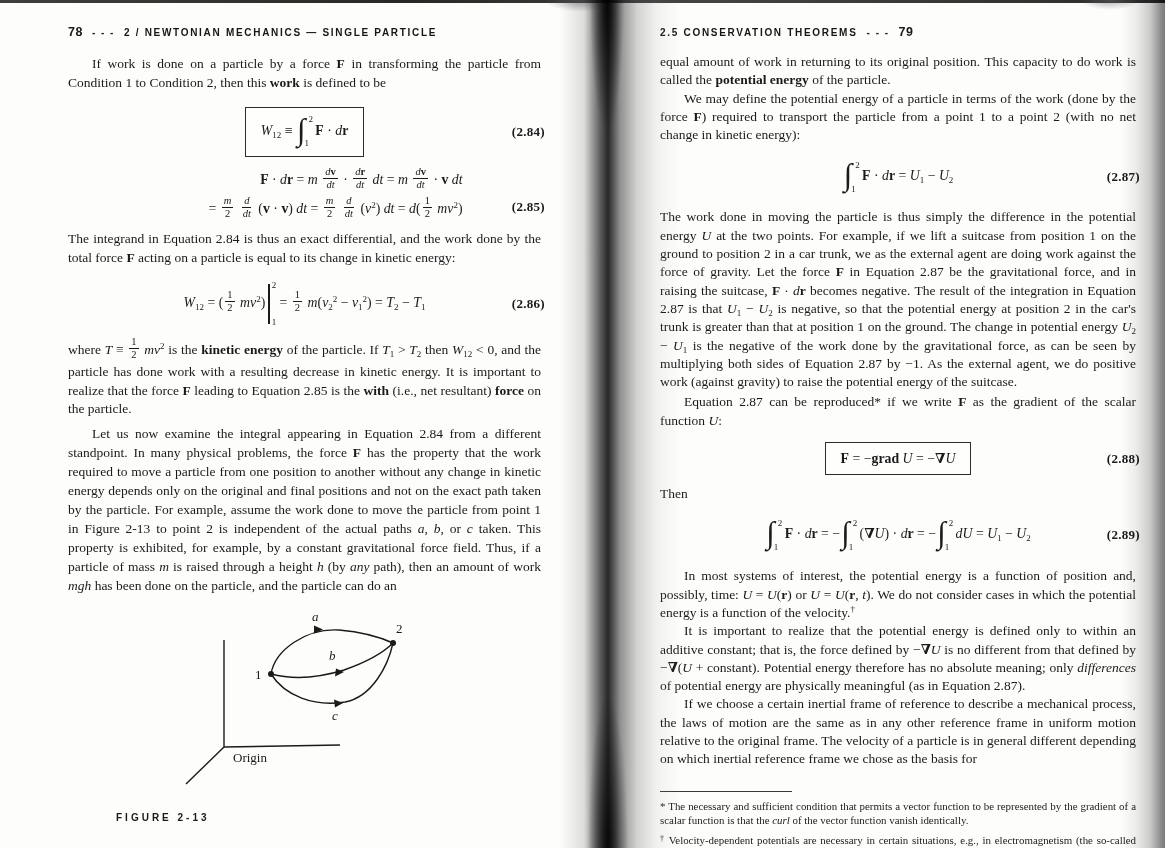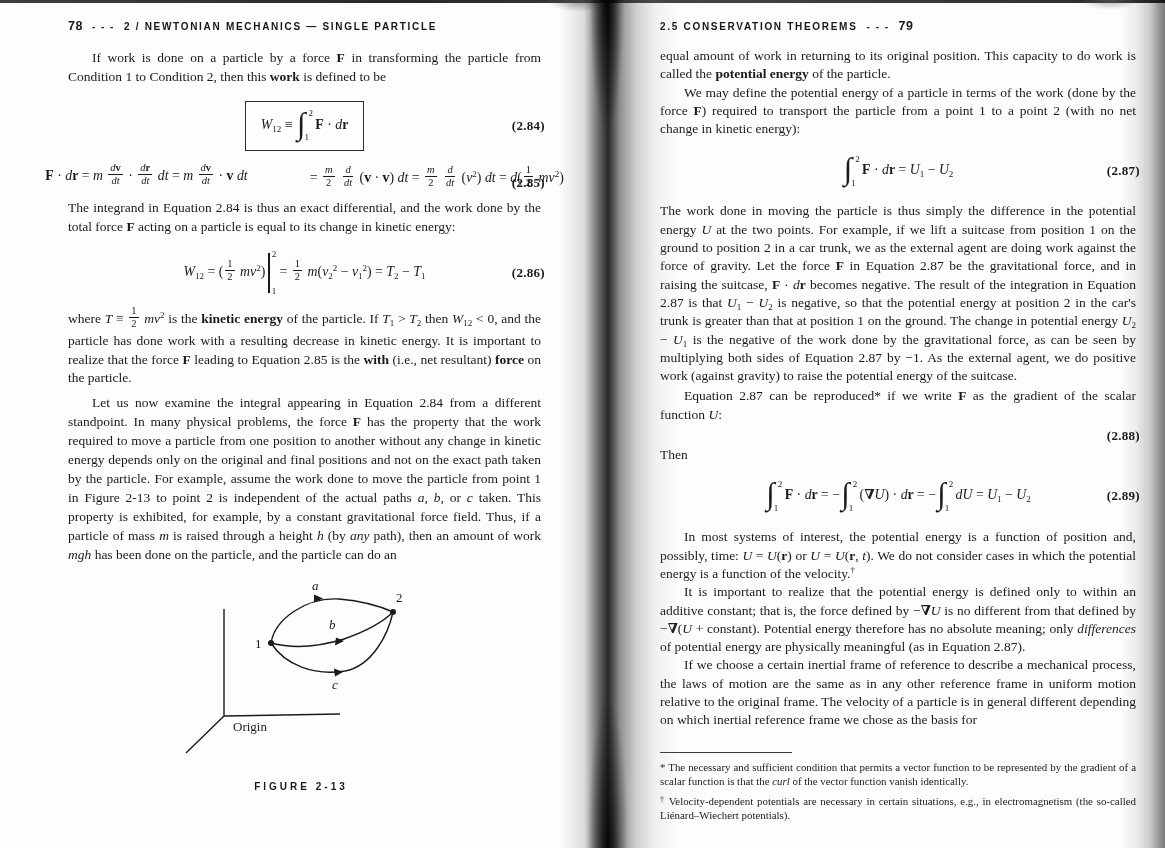--- a/index.html
+++ b/index.html
@@ -27,21 +27,21 @@
       rgba(130,130,130,.10) 80%,
       rgba(255,255,255,0) 100%)}
   .gutter::before{content:"";position:absolute;left:30px;top:0;width:34px;height:130px;
     background:radial-gradient(ellipse at 50% 0%,rgba(0,0,0,.85),rgba(0,0,0,0) 72%)}
   .gutter::after{content:"";position:absolute;left:28px;bottom:0;width:40px;height:150px;
     background:radial-gradient(ellipse at 50% 100%,rgba(0,0,0,.8),rgba(0,0,0,0) 72%)}
   .right-edge{position:absolute;top:0;right:0;width:44px;height:848px;
     background:linear-gradient(90deg,rgba(0,0,0,0) 0%,rgba(0,0,0,.07) 35%,rgba(0,0,0,.2) 66%,rgba(0,0,0,.42) 88%,rgba(0,0,0,.52) 100%)}
 
   
-  .page-col{position:absolute;top:10px}
+  .page-col{position:absolute;top:16px}
   .col-left{left:68px;width:473px}
   .col-right{left:660px;width:476px}
 
   
   .run-head{display:flex;align-items:baseline;gap:9px;
     font-family:"Liberation Sans","DejaVu Sans",sans-serif;margin-top:9px}
   .run-head.right{}
   .folio{font-weight:bold;font-size:12.5px;letter-spacing:.5px}
   .head-dashes{font-size:10px;letter-spacing:1.5px;font-weight:bold;color:#222}
   .head-title{font-size:10px;font-weight:bold;letter-spacing:1.7px;color:#161616}
@@ -56,21 +56,21 @@
   sub{vertical-align:-3px}
   sup{vertical-align:5px}
 
   
   .eqrow{position:relative;display:flex;justify-content:center;align-items:center}
   .eqno{position:absolute;right:-4px;top:50%;transform:translateY(-50%);
     font-weight:bold;font-size:13px;letter-spacing:.3px}
   .eqline{font-size:13.8px;white-space:nowrap}
   .eqbox{border:1.4px solid #2b2b2b;padding:7px 15px;background:rgba(255,255,255,.4);
     display:inline-flex;align-items:center}
-  .eqcol{display:flex;flex-direction:row;align-items:center}
+  .eqcol{display:flex;flex-direction:column;align-items:flex-end}
   .eqcol .l2{margin-left:62px;margin-top:4px}
 
   
   .intg{display:inline-flex;align-items:center;margin:0 1px;vertical-align:middle}
   .isign{font-size:31px;line-height:34px;font-weight:400;transform:translateY(-2px)}
   .ilims{display:inline-flex;flex-direction:column;justify-content:space-between;
     height:33px;font-size:9px;line-height:9px;margin-left:1px}
   .ilims .iu{transform:translateX(2px)}
   .ilims .il{transform:translateX(-2px)}
   .ev{display:inline-flex;align-items:center;vertical-align:middle;margin-left:3px}
@@ -79,21 +79,21 @@
     height:46px;font-size:9px;line-height:9px;margin-left:2px}
   .frac{display:inline-flex;flex-direction:column;align-items:center;
     vertical-align:middle;margin:0 2px;transform:translateY(-2px)}
   .frac .fn{font-size:10.5px;line-height:12px;border-bottom:1px solid #1a1a1a;padding:0 2px;text-align:center}
   .frac .fd{font-size:10.5px;line-height:12px;padding:0 2px;text-align:center}
 
   
   .fig-wrap{margin:14px 0 0 78px;width:340px}
   .fig-svg{display:block}
   .figcap{font-family:"Liberation Sans","DejaVu Sans",sans-serif;font-weight:bold;
-    font-size:10px;letter-spacing:3px;text-align:center;margin:10px 0 0 -30px}
+    font-size:10px;letter-spacing:3px;text-align:left;margin:10px 0 0 -30px}
 
   
   .fn-rule{width:132px;border-top:1.3px solid #3a3a3a;margin:22px 0 7px 0}
   .footnote{margin:0 0 5px 0;text-align:justify;font-size:10.9px;line-height:14.6px}
   .footnote sup{vertical-align:3px;font-size:8px}
 
   
   .mt-p1{margin-top:16px}
   .mt-eq284{margin:13px 0 10px 0;min-height:52px}
   .mt-p2{margin-top:8px}
@@ -245,20 +245,23 @@
             <span class="il">1</span>
           </span>
         </span> <b>F</b> · <i>d</i><b>r</b> = <i>U</i><sub>1</sub> − <i>U</i><sub>2</sub></span>
     <span class="eqno">(2.87)</span>
   </div>
 
   <p class="para">The work done in moving the particle is thus simply the difference in the potential energy <i>U</i> at the two points. For example, if we lift a suitcase from position 1 on the ground to position 2 in a car trunk, we as the external agent are doing work against the force of gravity. Let the force <b>F</b> in Equation 2.87 be the gravitational force, and in raising the suitcase, <b>F</b> · <i>d</i><b>r</b> becomes negative. The result of the integration in Equation 2.87 is that <i>U</i><sub>1</sub> − <i>U</i><sub>2</sub> is negative, so that the potential energy at position 2 in the car's trunk is greater than that at position 1 on the ground. The change in potential energy <i>U</i><sub>2</sub> − <i>U</i><sub>1</sub> is the negative of the work done by the gravitational force, as can be seen by multiplying both sides of Equation 2.87 by −1. As the external agent, we do positive work (against gravity) to raise the potential energy of the suitcase.</p>
   <p class="para indent" style="margin-top:2px">Equation 2.87 can be reproduced* if we write <b>F</b> as the gradient of the scalar function <i>U</i>:</p>
 
   <div class="eqrow r-eq288">
+    <span class="eqbox">
+      <span class="eqline"><b>F</b> = −<b>grad</b> <i>U</i> = −<b>∇</b><i>U</i></span>
+    </span>
     <span class="eqno">(2.88)</span>
   </div>
 
   <p class="para r-then">Then</p>
 
   <div class="eqrow r-eq289">
     <span class="eqline"><span class="intg">
           <span class="isign">∫</span>
           <span class="ilims">
             <span class="iu">2</span>

